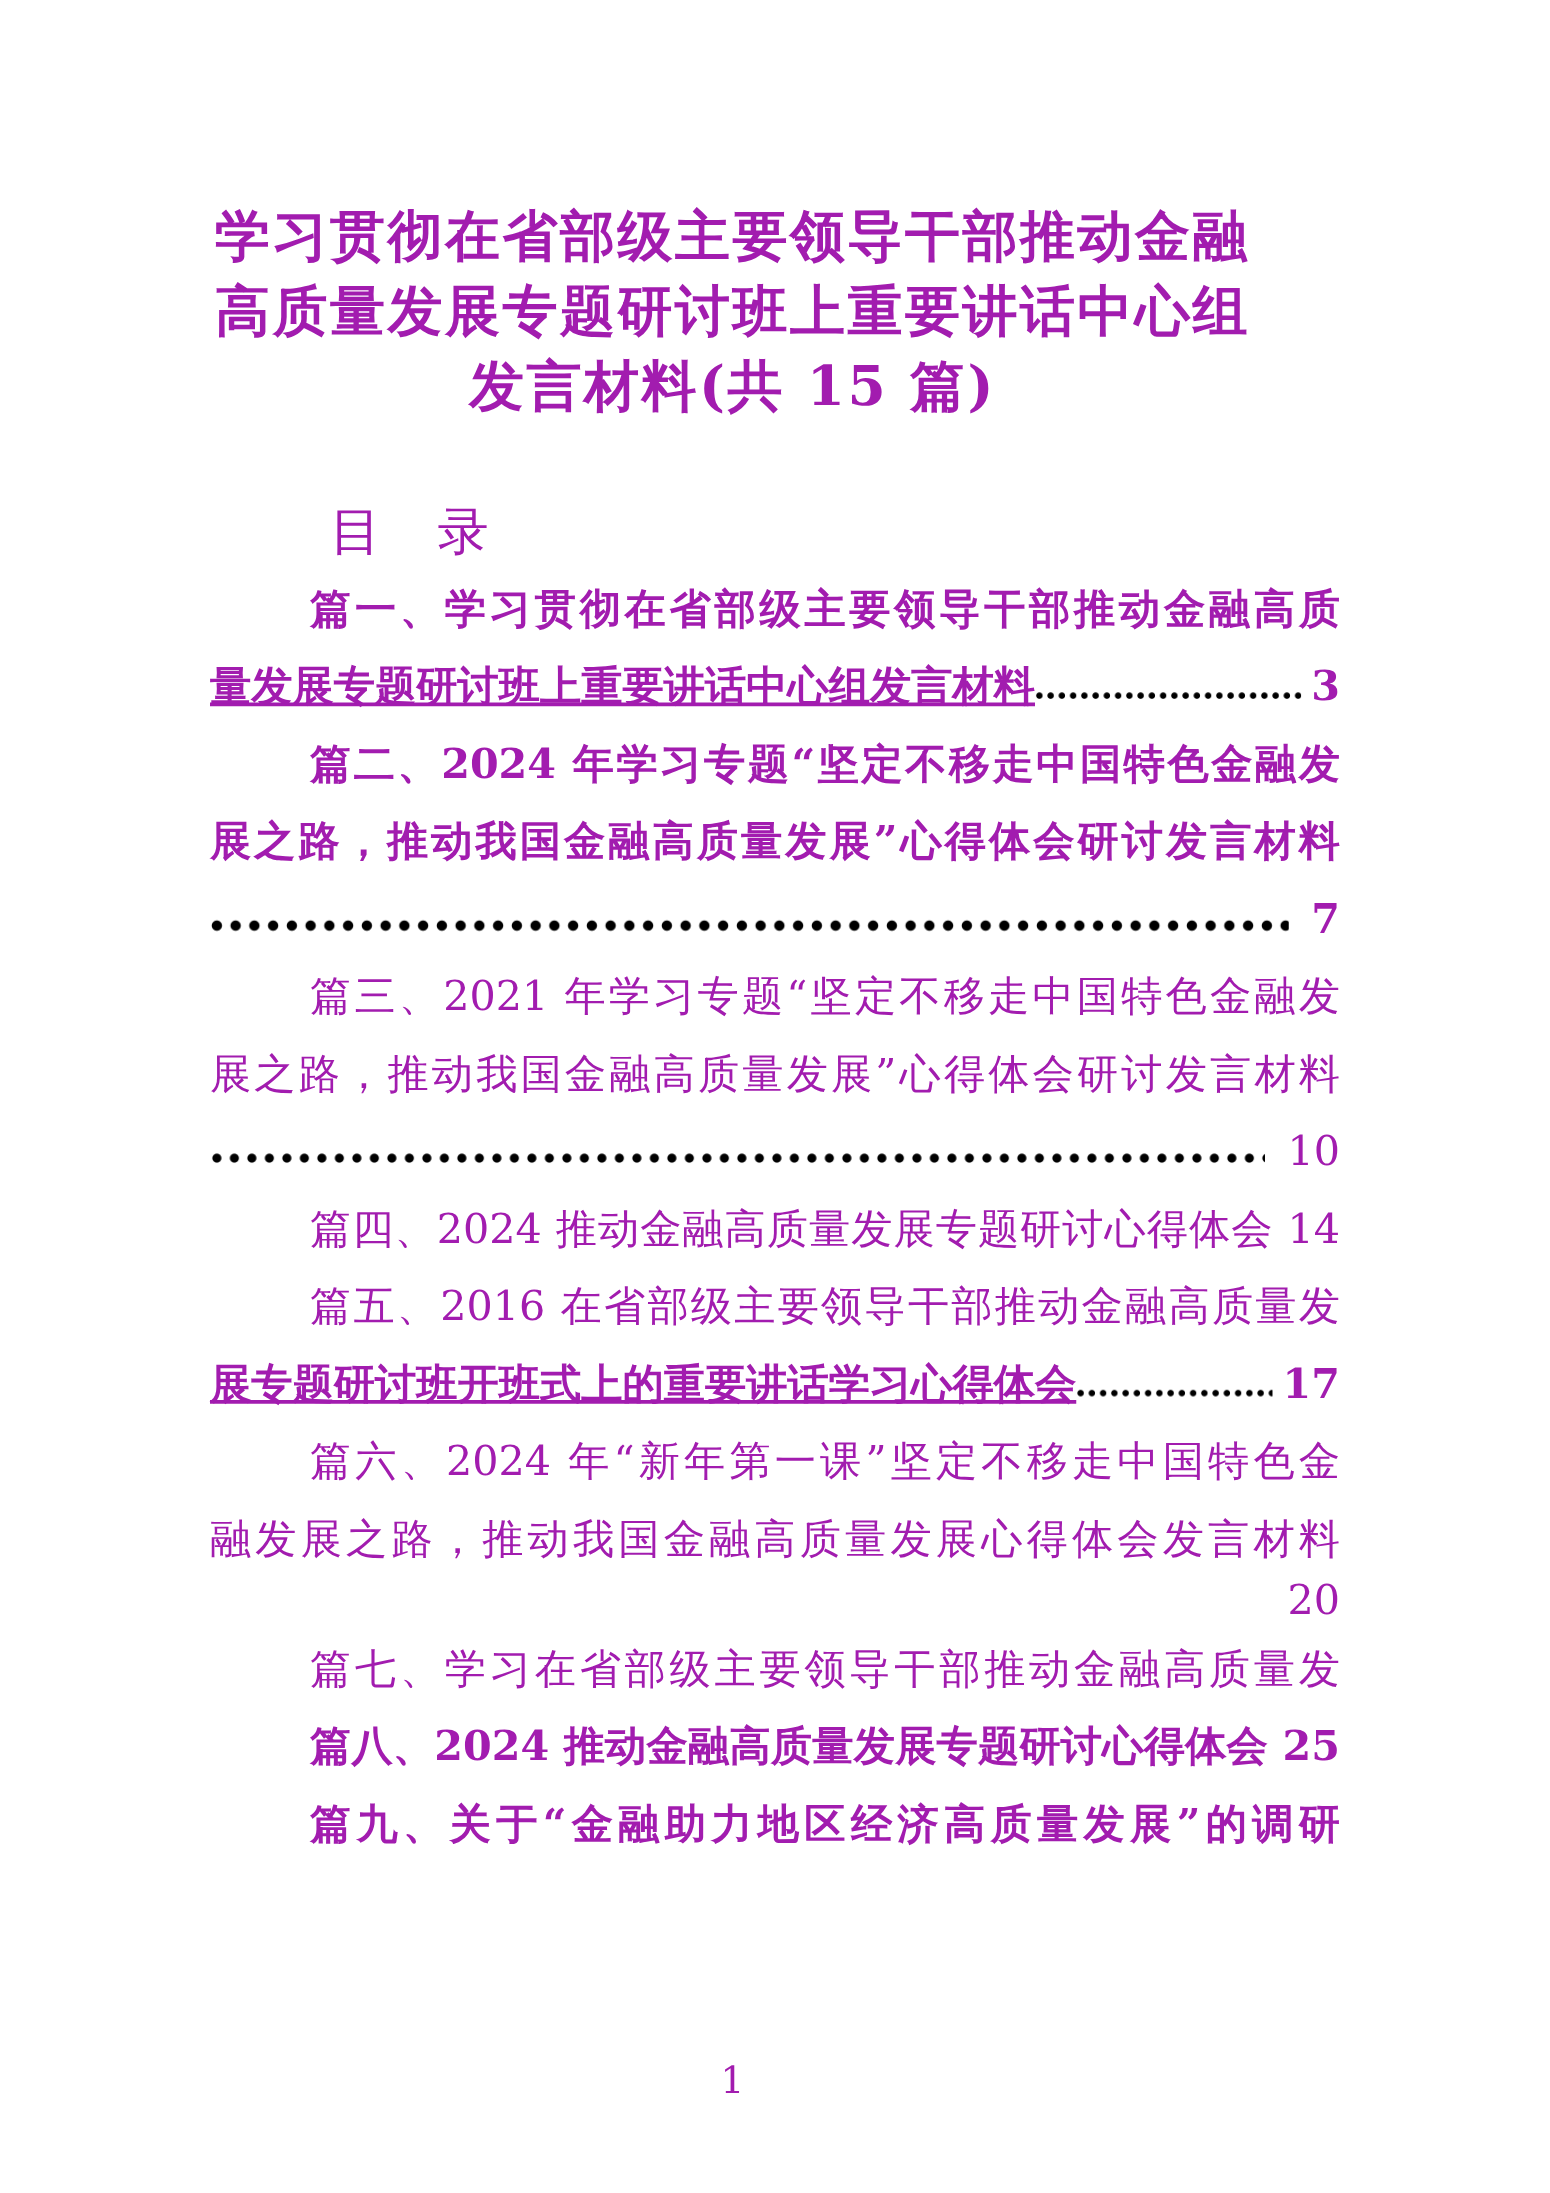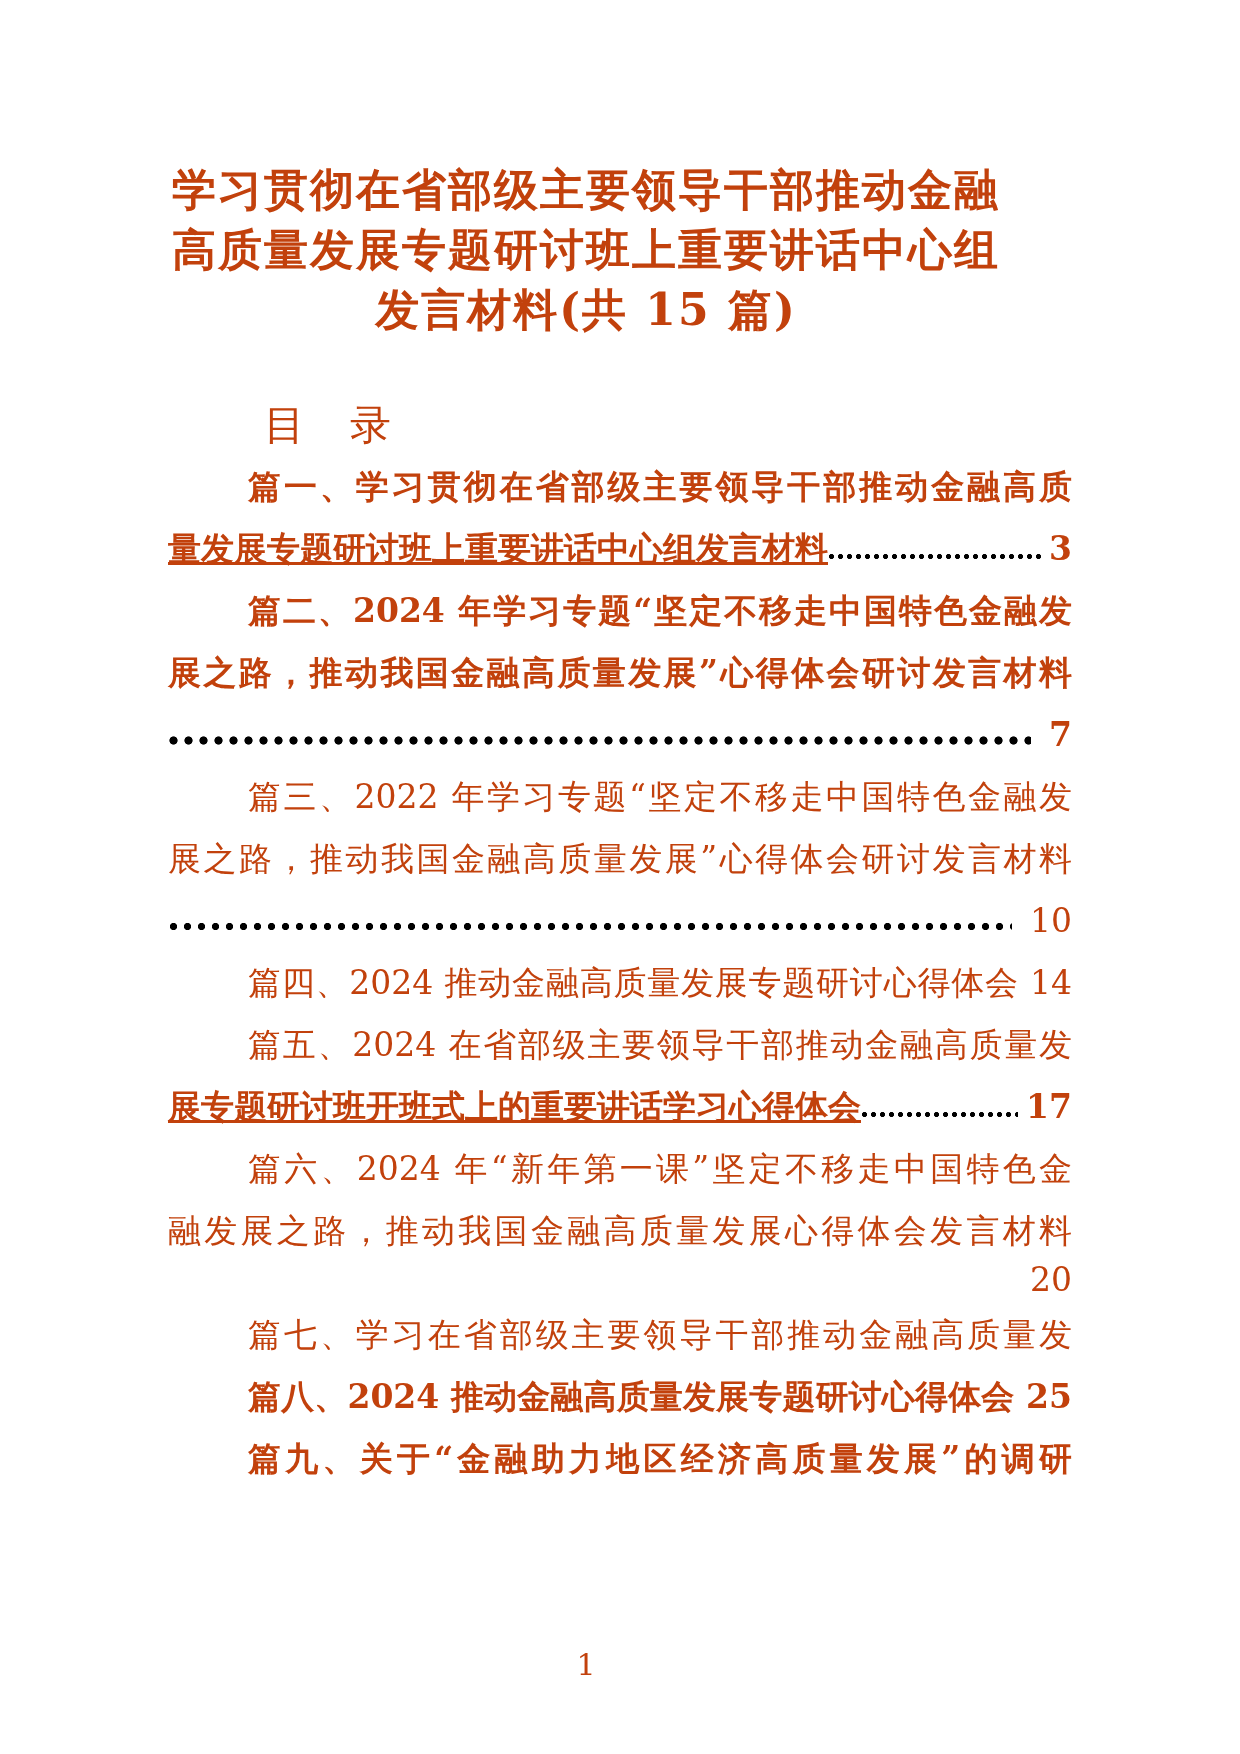--- a/index.html
+++ b/index.html
@@ -1,21 +1,21 @@
 <!DOCTYPE html>
 <html lang="zh"><head>
 <meta charset="utf-8">
 <style>
   html, body { margin: 0; padding: 0; background: #ffffff; }
   .page {
     position: relative;
     width: 1172px;
     height: 1754px;
     background: #ffffff;
-    color: #c2410c;
+    color: #a21caf;
     font-family: "DejaVu Serif", "Liberation Serif", serif;
     overflow: hidden;
   }
   .doc-title {
     padding-top: 160px;
     text-align: center;
     font-weight: 700;
     font-size: 44px;
     line-height: 60px;
     letter-spacing: 2px;
@@ -95,29 +95,29 @@
           <span class="leader lead-sm"></span>
           <span class="num">3</span>
         </div>
         <div class="toc-line bold indent fill">篇二、2024 年学习专题“坚定不移走中国特色金融发</div>
         <div class="toc-line bold fill">展之路，推动我国金融高质量发展”心得体会研讨发言材料</div>
         <div class="toc-line bold flexline">
           <span class="t"></span>
           <span class="leader lead-lg"></span>
           <span class="num after-lg">7</span>
         </div>
-        <div class="toc-line indent fill">篇三、2022 年学习专题“坚定不移走中国特色金融发</div>
+        <div class="toc-line indent fill">篇三、2021 年学习专题“坚定不移走中国特色金融发</div>
         <div class="toc-line fill">展之路，推动我国金融高质量发展”心得体会研讨发言材料</div>
         <div class="toc-line flexline">
           <span class="t"></span>
           <span class="leader lead-lg reg"></span>
           <span class="num after-lg">10</span>
         </div>
         <div class="toc-line indent fill">篇四、2024 推动金融高质量发展专题研讨心得体会 14</div>
-        <div class="toc-line indent fill">篇五、2024 在省部级主要领导干部推动金融高质量发</div>
+        <div class="toc-line indent fill">篇五、2016 在省部级主要领导干部推动金融高质量发</div>
         <div class="toc-line bold flexline">
           <span class="t">展专题研讨班开班式上的重要讲话学习心得体会</span>
           <span class="leader lead-sm"></span>
           <span class="num">17</span>
         </div>
         <div class="toc-line indent fill">篇六、2024 年“新年第一课”坚定不移走中国特色金</div>
         <div class="toc-line fill">融发展之路，推动我国金融高质量发展心得体会发言材料</div>
         <div class="toc-line tight">20</div>
         <div class="toc-line indent fill">篇七、学习在省部级主要领导干部推动金融高质量发</div>
         <div class="toc-line bold indent fill">篇八、2024 推动金融高质量发展专题研讨心得体会 25</div>

